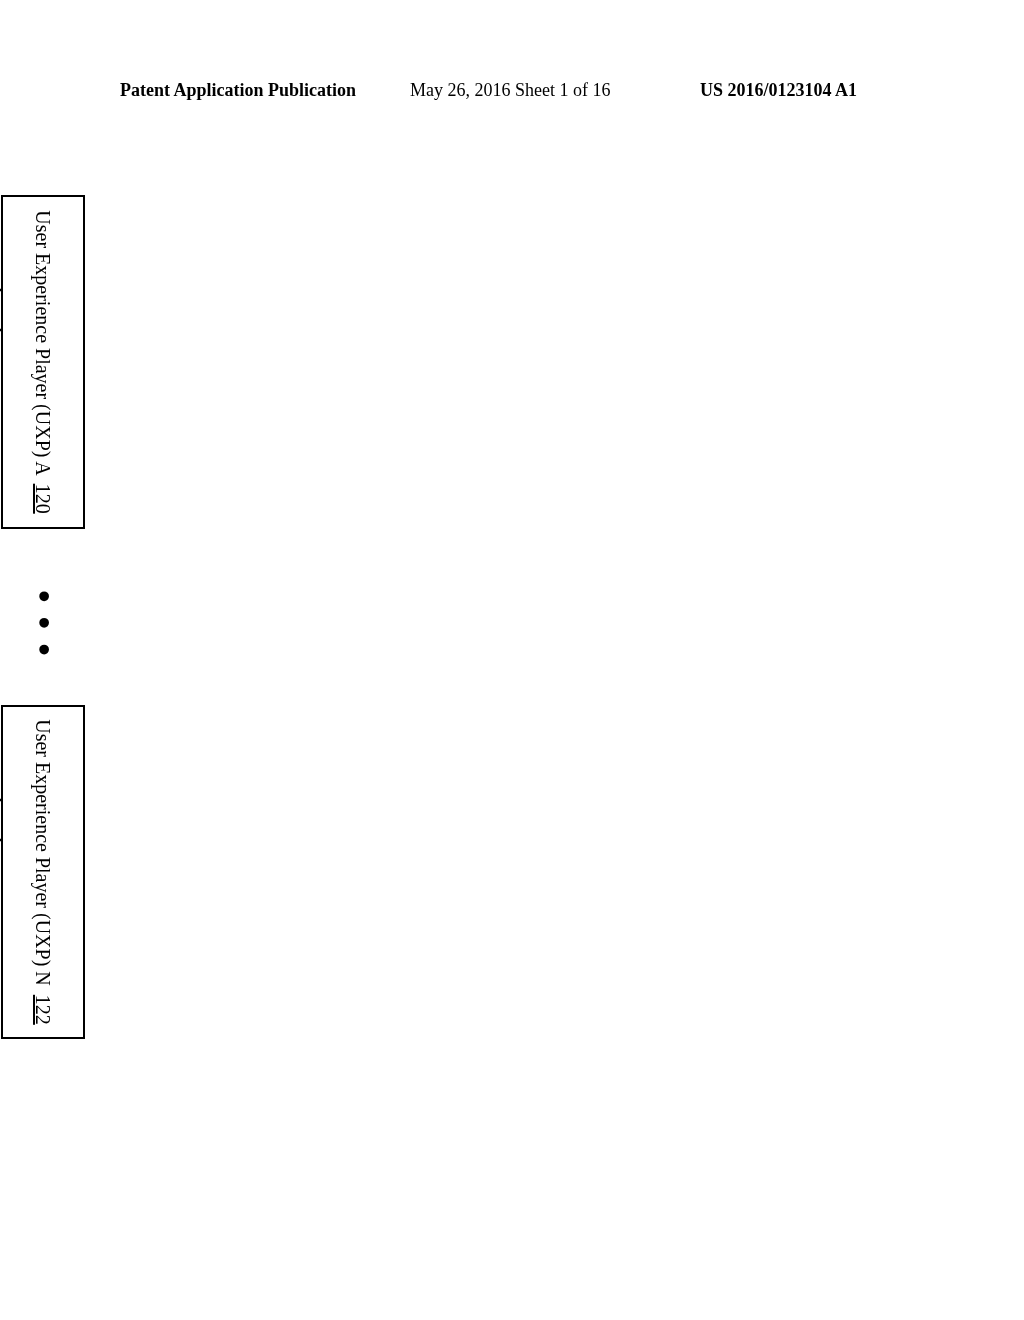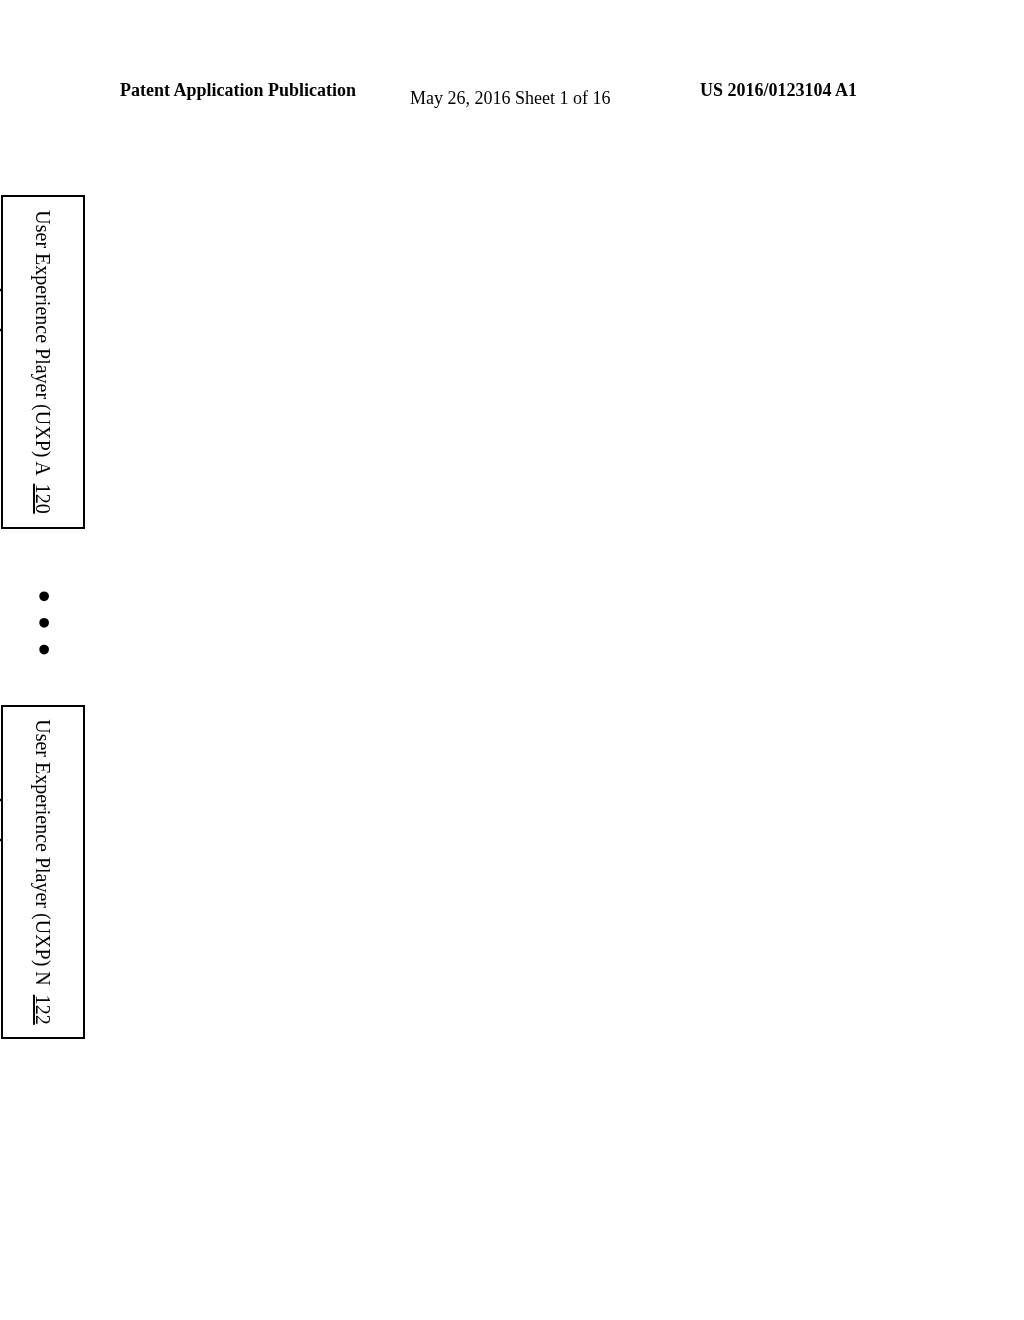--- a/index.html
+++ b/index.html
@@ -18,21 +18,21 @@
 }
 .hdr {
   position: absolute;
   top: 80px;
   left: 0;
   width: 1024px;
   font-size: 18px;
 }
 .hdr span { position: absolute; }
 .hdr .left  { left: 120px; font-weight: bold; }
-.hdr .center{ left: 410px; margin-top: 8px; }
+.hdr .center{ left: 410px; }
 .hdr .right { left: 700px; font-weight: bold; }
 
 .diagram-wrap {
   position: absolute;
   top: 190px;
   left: 90px;
   width: 730px;
   height: 1015px;
   transform: rotate(90deg);
   transform-origin: top left;

